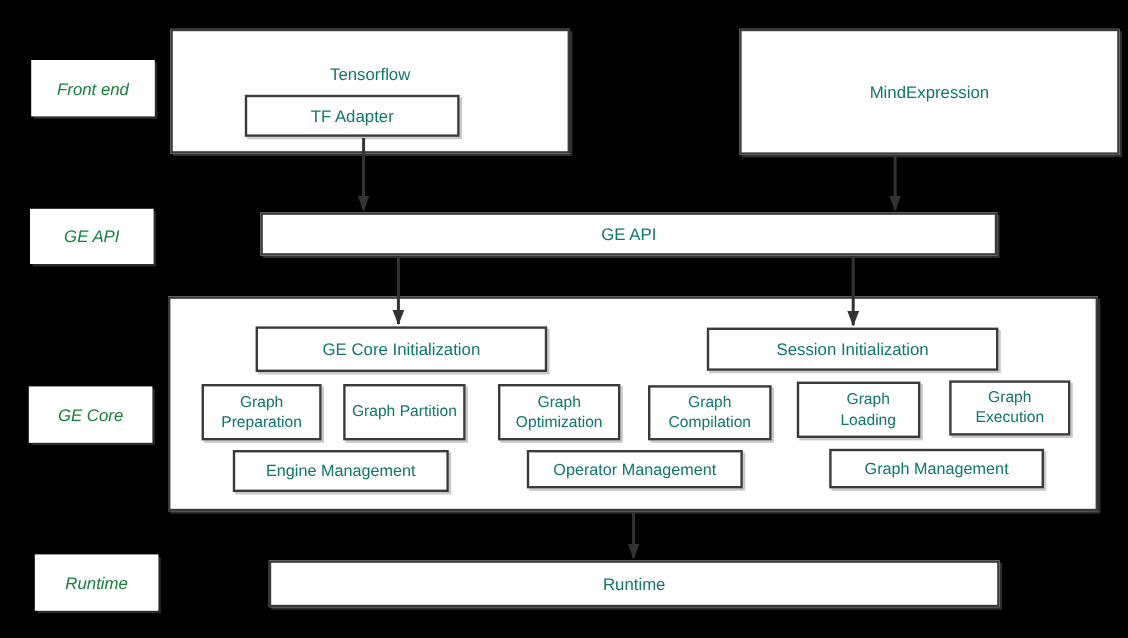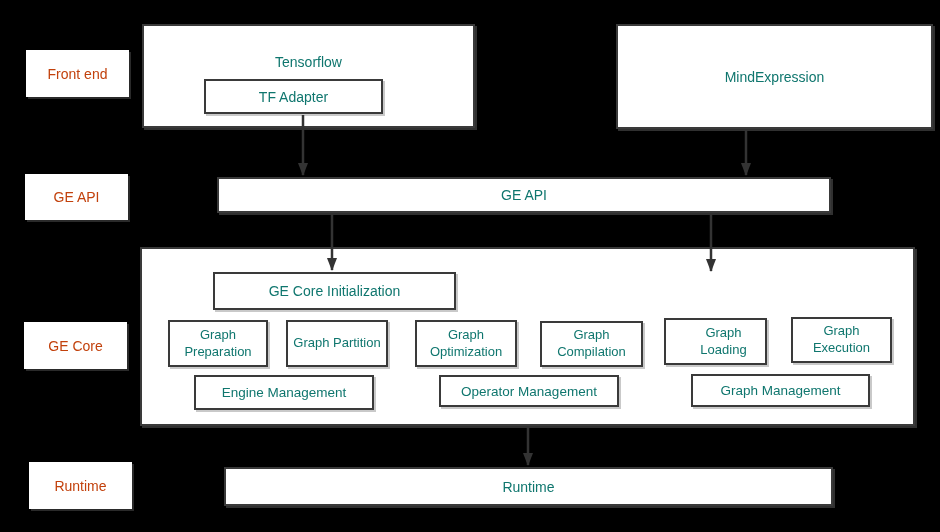--- a/index.html
+++ b/index.html
@@ -16,22 +16,23 @@
     color: #404040;
     overflow: hidden;
   }
   .side-label {
     position: absolute;
     background: #ffffff;
     display: flex;
     align-items: center;
     justify-content: center;
     font-size: 14px;
-    color: #c2410c;
+    color: #15803d;
     box-shadow: 2px 2px 0 rgba(120,120,120,0.35);
+    font-style: italic;
   }
   .box {
     position: absolute;
     background: #ffffff;
     border: 2px solid #3a3a3a;
     box-sizing: border-box;
     display: flex;
     align-items: center;
     justify-content: center;
     text-align: center;
@@ -105,20 +106,23 @@
 
   <div class="box ge-api-box">
     <span>GE API</span>
   </div>
 
   <div class="box ge-core-outer"></div>
 
   <div class="box ge-core-init">
     <span>GE Core Initialization</span>
   </div>
+  <div class="box session-init">
+    <span>Session Initialization</span>
+  </div>
 
   <div class="box module m-prep">
     <span>Graph Preparation</span>
   </div>
   <div class="box module m-part">
     <span>Graph Partition</span>
   </div>
   <div class="box module m-opt">
     <span>Graph Optimization</span>
   </div>

